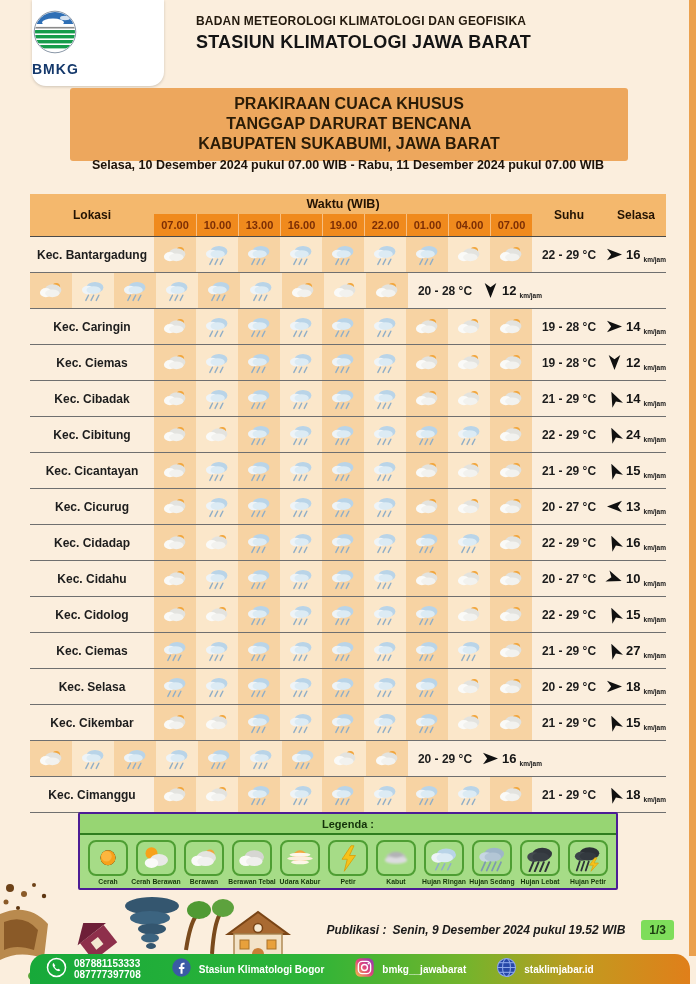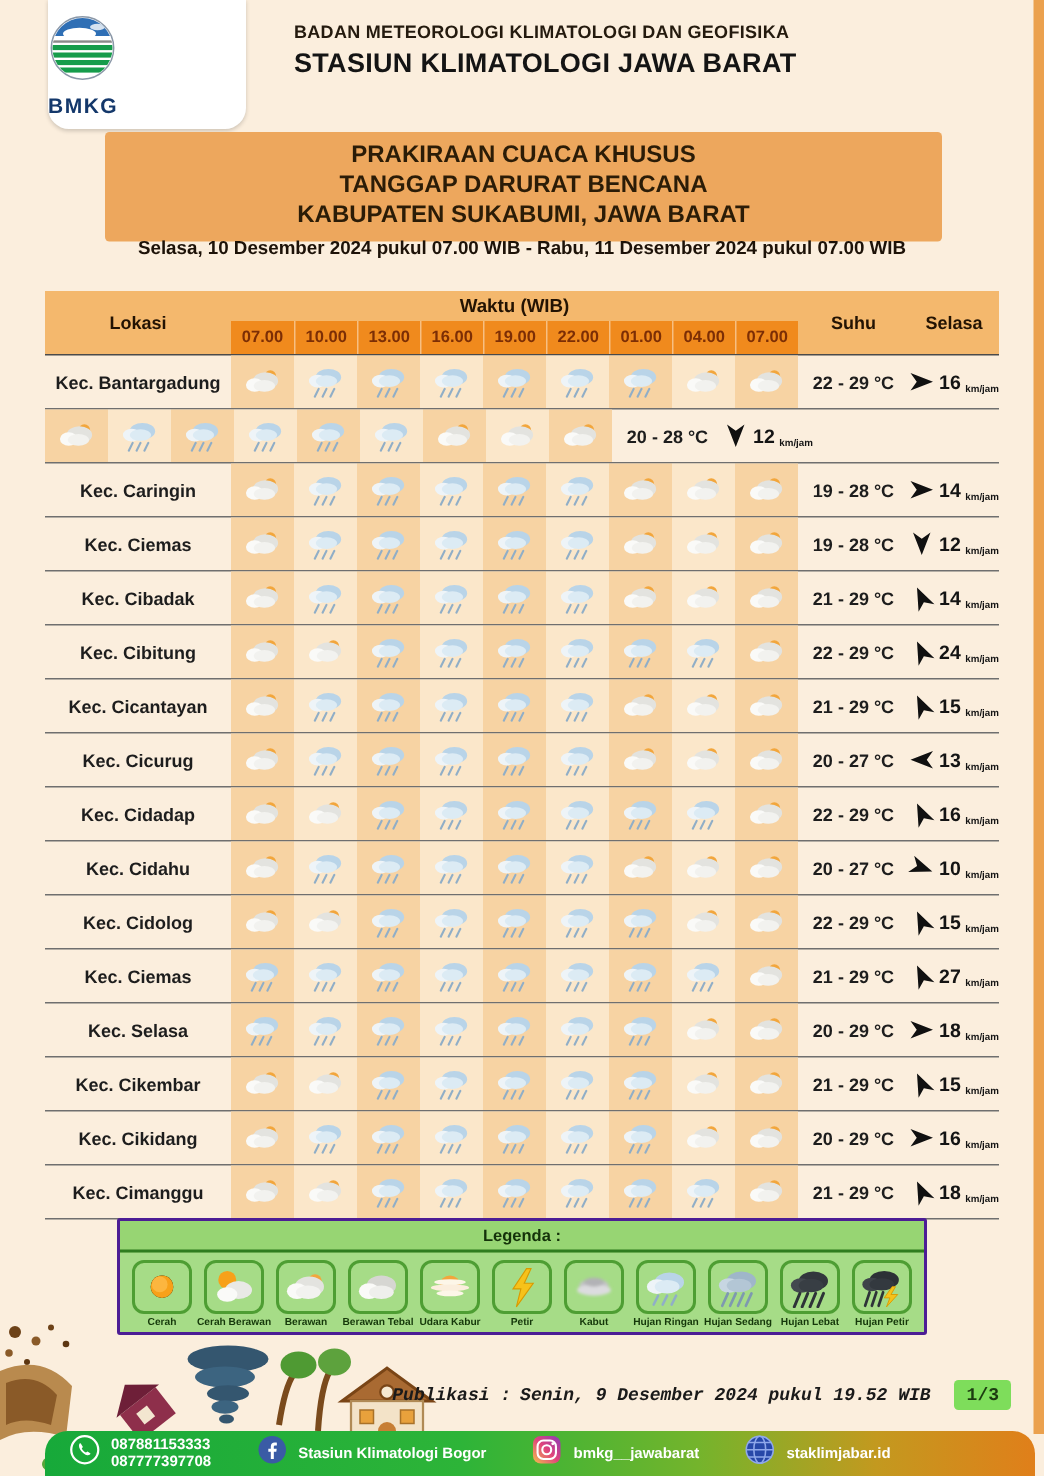--- a/index.html
+++ b/index.html
@@ -60,21 +60,21 @@
     display:flex;align-items:center;justify-content:center;
     font-size:11px;font-weight:bold;color:#14320a;}
   .legend-items{display:flex;justify-content:space-between;padding:5px 6px 3px;}
   .legend-item{width:44px;display:flex;flex-direction:column;align-items:center;}
   .legend-tile{width:40px;height:36px;border:2px solid #4e9e33;border-radius:8px;
     display:flex;align-items:center;justify-content:center;box-sizing:border-box;}
   .legend-label{font-size:6.8px;font-weight:bold;color:#15380a;margin-top:2px;white-space:nowrap;}
 
   
   .illustration{position:absolute;left:0;top:880px;}
-  .pub-row{position:absolute;right:22px;top:920px;display:flex;align-items:center;gap:16px;font-family:Liberation Mono, monospace;}
+  .pub-row{position:absolute;right:22px;top:920px;display:flex;align-items:center;gap:16px;}
   .pub-text{font-size:12px;font-weight:bold;font-style:italic;color:#1a1a1a;}
   .pub-text .lbl{margin-right:6px;}
   .page-badge{background:#7edd5b;color:#1c3b10;font-size:12px;font-weight:bold;
     padding:3px 8px;border-radius:3px;}
 
   .contact-bar{position:absolute;left:30px;bottom:0;width:660px;height:30px;
     border-radius:15px 15px 0 0;
     background:linear-gradient(90deg,#17a93a 0%,#2db438 42%,#74b42c 66%,#c3991f 84%,#e07f1a 100%);
     display:flex;align-items:center;padding:0 16px;box-sizing:border-box;gap:30px;}
   .contact-item{display:flex;align-items:center;gap:7px;color:#fff;}
@@ -1639,21 +1639,20 @@
             <span class="arrow-wrap">
               <svg width="17" height="15" viewBox="0 0 20 18" style="transform:rotate(-115deg)">
                 <path d="M1,2 L19,9 L1,16 L6,9 Z" fill="#101010"></path>
               </svg>
             </span>
             <span class="wind-num">15</span>
             <span class="wind-unit">km/jam</span>
           </div>
         </div>
         <div class="trow">
-          <div class="c-loc">Kec. Cikidang</div>
           <div class="c-ic st-dark">
             <svg width="26" height="23.400000000000002" viewBox="0 0 40 36">
               <circle cx="28" cy="12" r="6" fill="#f2a63c"></circle>
               <ellipse cx="23" cy="17" rx="13" ry="9" fill="#e3e3df"></ellipse>
               <ellipse cx="12" cy="21" rx="9" ry="7" fill="#fafaf8"></ellipse>
               <ellipse cx="22" cy="22" rx="11" ry="6" fill="#f2f2ef"></ellipse>
             </svg>
           </div>
           <div class="c-ic st-light">
             <svg width="26" height="23.400000000000002" viewBox="0 0 40 36">

